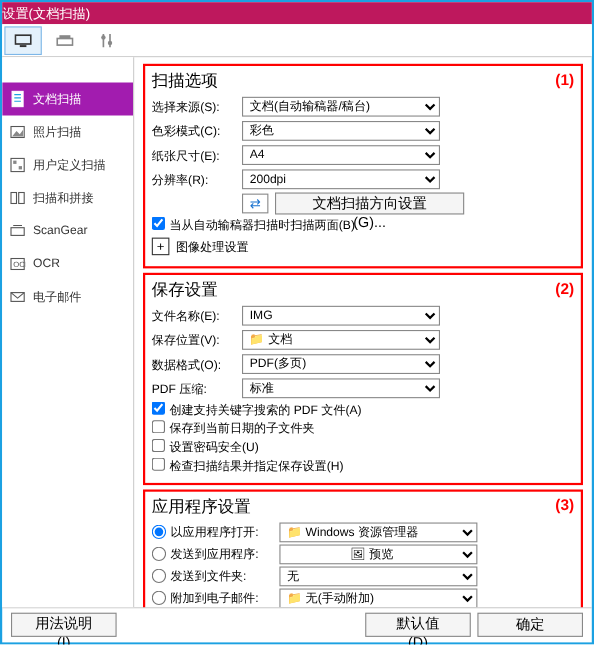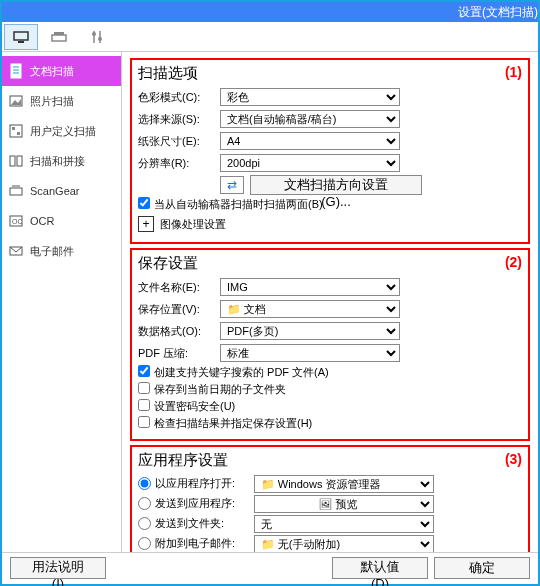--- a/index.html
+++ b/index.html
@@ -1,25 +1,25 @@
 <!DOCTYPE html>
 <html><head>
 <meta charset="utf-8">
 <style>
   * { box-sizing: border-box; margin: 0; padding: 0; }
   body { font-family: "Microsoft YaHei", Arial, sans-serif; font-size: 11px; background: #fff; }
   .window { width: 540px; height: 586px; border: 2px solid #1ba1e2; background: #fff; }
-  .titlebar { background: #3b82f6; color: #fff; height: 20px; line-height: 20px; text-align: right; font-size: 12px; }
+  .titlebar { background: #be185d; color: #fff; height: 20px; line-height: 20px; text-align: left; font-size: 12px; }
   .toolbar { display: flex; align-items: center; height: 30px; border-bottom: 1px solid #ccc; background: #fff; }
   .toolbtn { width: 34px; height: 26px; border: 1px solid transparent; margin: 2px 2px; display: flex; align-items: center; justify-content: center; }
   .toolbtn.active { border: 1px solid #7db7e8; background: #e4f1fb; }
   .content { display: flex; height: 500px; }
   .sidebar { width: 120px; border-right: 1px solid #ccc; padding-top: 4px; background: #fff; overflow: hidden;}
   .side-item { display: flex; align-items: center; height: 30px; padding-left: 6px; gap: 6px; cursor: pointer; font-size: 11px; color: #333;}
-  .side-item.active { background: #d946ef; color: #fff; }
+  .side-item.active { background: #a21caf; color: #fff; margin-top: 19px; }
   .side-icon { width: 16px; height: 16px; display: flex; align-items: center; justify-content: center; }
   .main { flex: 1; position: relative; padding: 6px 8px 2px 8px; overflow: hidden;}
   .section { border: 2px solid #f00; padding: 4px 6px 6px 6px; margin-bottom: 4px; position: relative; }
   .section-label { position: absolute; top: 4px; right: 6px; color: #f00; font-weight: bold; font-size: 14px;}
   .sec-title { font-size: 15px; margin-bottom: 4px; color: #000;}
   .row { display: flex; align-items: center; margin: 2px 0; min-height: 20px;}
   .row label.lbl { width: 82px; font-size: 11px; color: #000; }
   .row select, .row input[type=text].field { flex: 1; height: 18px; font-size: 11px; border: 1px solid #888; background: #fff; padding: 0 2px; max-width: 180px;}
   .row select { max-width: 180px; }
   .btn { height: 20px; font-size: 13px; border: 1px solid #888; background: #f5f5f5; padding: 0 20px; cursor: pointer;}
@@ -143,26 +143,26 @@
         <span>电子邮件</span>
       </div>
     </div>
 
     <div class="main">
 
       <div class="section">
         <span class="section-label">(1)</span>
         <div class="sec-title">扫描选项</div>
         <div class="row">
+          <label class="lbl">选择来源(S):</label>
+          <select><option>文档(自动输稿器/稿台)</option></select>
+        </div>
+        <div class="row">
           <label class="lbl">色彩模式(C):</label>
           <select><option>彩色</option></select>
-        </div>
-        <div class="row">
-          <label class="lbl">选择来源(S):</label>
-          <select><option>文档(自动输稿器/稿台)</option></select>
         </div>
         <div class="row">
           <label class="lbl">纸张尺寸(E):</label>
           <select><option>A4</option></select>
         </div>
         <div class="row">
           <label class="lbl">分辨率(R):</label>
           <select><option>200dpi</option></select>
         </div>
         <div class="row" style="justify-content:flex-start; padding-left:82px; gap:6px;">

